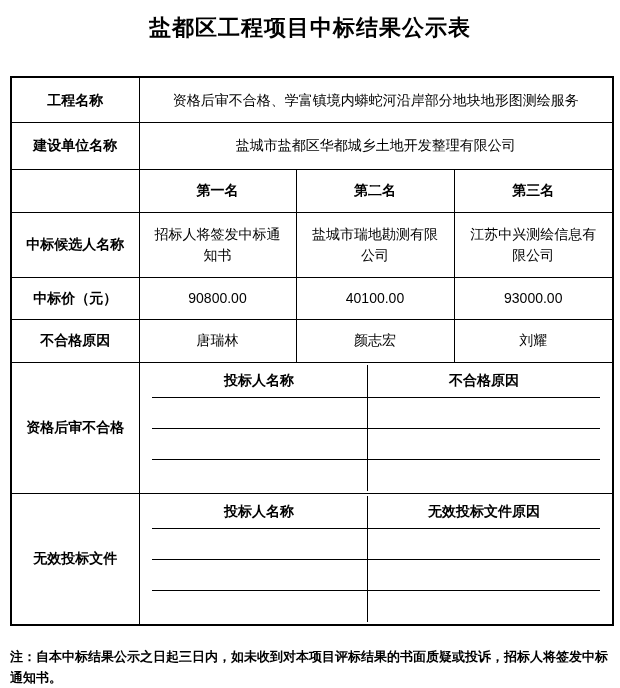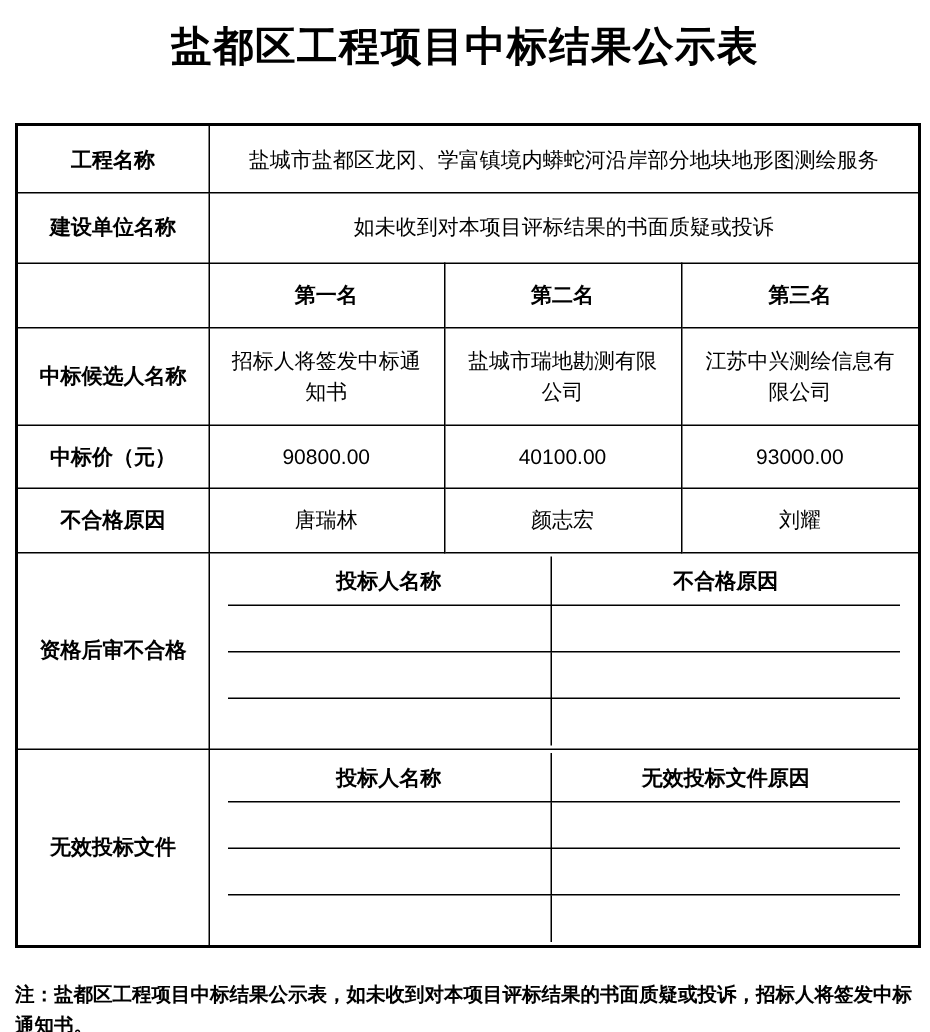--- a/index.html
+++ b/index.html
@@ -9,21 +9,21 @@
     height: 688px;
     background: #ffffff;
     color: #000000;
     font-family: "Liberation Sans", sans-serif;
   }
   .page { position: relative; width: 620px; height: 688px; overflow: hidden; }
 
   .title {
     margin: 13px 0 0 0;
     text-align: center;
-    font-size: 27px;
+    font-size: 22px;
     font-weight: bold;
     letter-spacing: 1px;
   }
 
   table.main {
     margin: 33px 0 0 10px;
     width: 602px;
     border-collapse: collapse;
     table-layout: fixed;
     border: 2px solid #000;
@@ -59,20 +59,21 @@
     height: 100%;
     border-collapse: collapse;
     table-layout: fixed;
   }
   table.sub td {
     border: 1px solid #000;
     text-align: center;
     vertical-align: middle;
     font-size: 14px;
     padding: 2px 10px;
+    font-family: Liberation Serif, serif;
   }
   table.sub td:first-child { border-left: none; }
   table.sub td:last-child { border-right: none; }
   table.sub tr:first-child td { border-top: none; }
   table.sub tr:last-child td { border-bottom: none; }
   .sc0 { width: 48.1%; }
   .sc1 { width: 51.9%; }
   .sh { height: 33px; }
   .sr { height: 31px; }
 
@@ -96,26 +97,26 @@
   <table class="main">
     <colgroup>
         <col class="c0">
         <col class="c1">
         <col class="c2">
         <col class="c3">
       </colgroup>
     <tbody>
       <tr class="r1">
         <td class="hd">工程名称</td>
-        <td colspan="3">盐城市盐都区龙冈、学富镇境内蟒蛇河沿岸部分地块地形图测绘服务</td>
+        <td colspan="3">资格后审不合格、学富镇境内蟒蛇河沿岸部分地块地形图测绘服务</td>
       </tr>
 
       <tr class="r2">
         <td class="hd">建设单位名称</td>
-        <td colspan="3">如未收到对本项目评标结果的书面质疑或投诉</td>
+        <td colspan="3">盐城市盐都区华都城乡土地开发整理有限公司</td>
       </tr>
 
       <tr class="r3">
         <td></td>
         <td class="hd">第一名</td>
         <td class="hd">第二名</td>
         <td class="hd">第三名</td>
       </tr>
 
       <tr class="r4">
@@ -194,15 +195,15 @@
                 <td></td>
                 <td></td>
               </tr>
             </tbody>
           </table>
         </td>
       </tr>
     </tbody>
   </table>
 
-  <p class="note">注：盐都区工程项目中标结果公示表，如未收到对本项目评标结果的书面质疑或投诉，招标人将签发中标通知书。</p>
+  <p class="note">注：自本中标结果公示之日起三日内，如未收到对本项目评标结果的书面质疑或投诉，招标人将签发中标通知书。</p>
 
 </div>
 
 </body></html>

